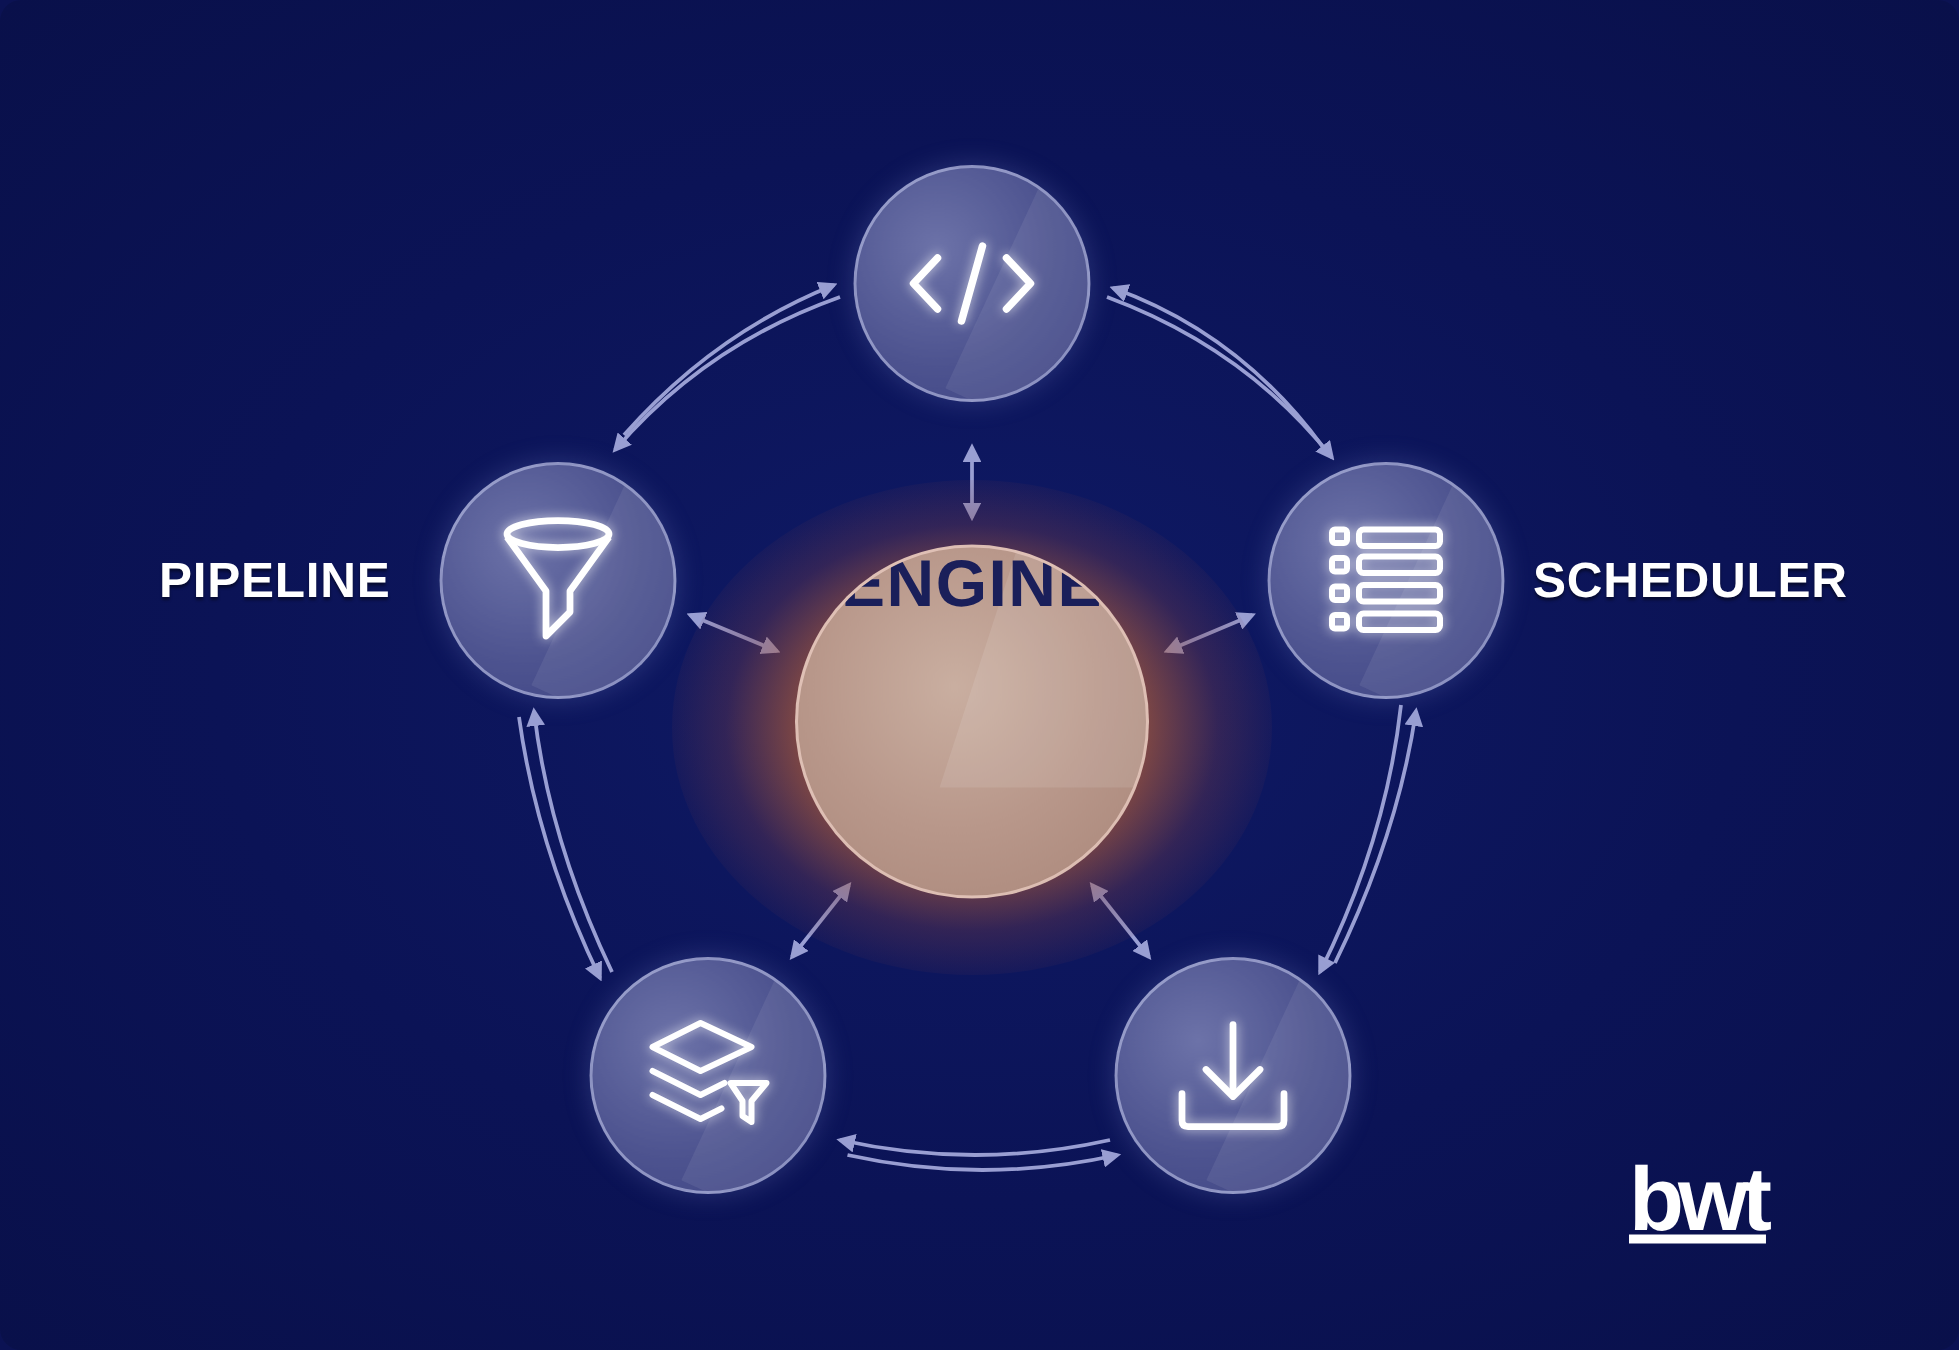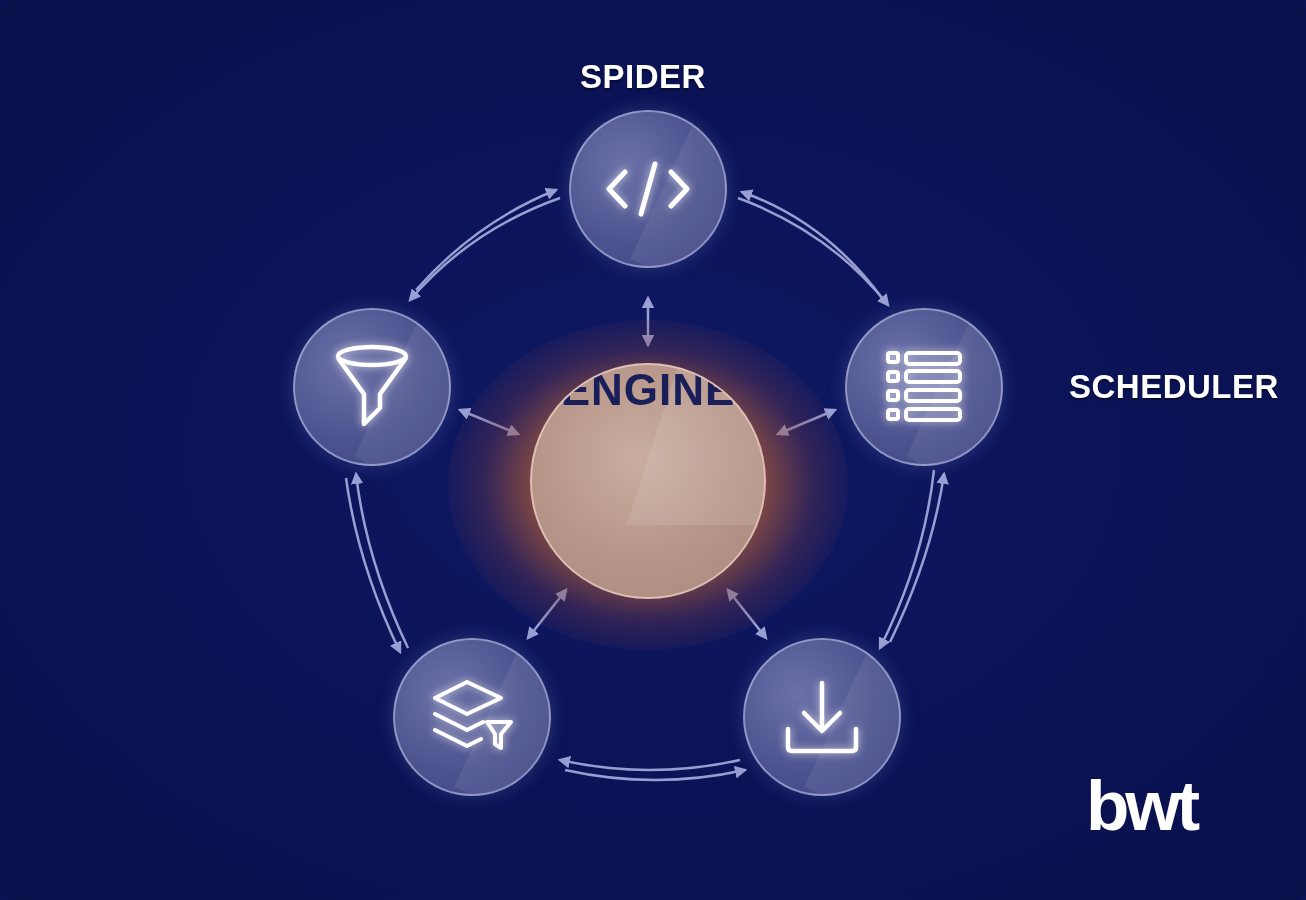--- a/index.html
+++ b/index.html
@@ -15,21 +15,21 @@
   .engine::after{content:"";position:absolute;right:-20px;top:-10px;width:130px;height:170px;background:rgba(255,255,255,0.10);transform:skewX(-18deg);}
   .engine-label{position:relative;z-index:1;font-weight:bold;font-size:44px;color:#1a1f5a;letter-spacing:1px;}
   .node{position:absolute;width:158px;height:158px;border-radius:50%;box-sizing:border-box;
     border:2px solid rgba(200,205,240,0.55);
     background:radial-gradient(circle at 35% 35%, #6c72a8 0%, #4d538f 55%, #3c4282 100%);
     box-shadow:0 0 18px rgba(140,150,220,0.25);overflow:hidden;display:flex;align-items:center;justify-content:center;}
   .node::after{content:"";position:absolute;right:-10px;top:-10px;width:70px;height:180px;background:rgba(255,255,255,0.07);transform:rotate(25deg);}
   .node svg{position:relative;z-index:1;filter:drop-shadow(0 0 4px rgba(255,255,255,0.7));}
   .label{position:absolute;color:#ffffff;font-weight:bold;font-size:33px;letter-spacing:0.5px;
     text-shadow:0 2px 2px rgba(0,0,0,0.45);white-space:nowrap;}
-  .logo{position:absolute;left:1086px;top:770px;color:#fff;font-size:71px;font-weight:bold;letter-spacing:-4px;line-height:1;}
+  .logo{position:absolute;left:1086px;top:770px;color:#fff;font-size:60px;font-weight:bold;letter-spacing:-4px;line-height:1;text-decoration:underline;}
 </style>
 </head>
 <body>
 
 <div class="frame">
 
   <svg class="lines" width="1306" height="900">
     <defs>
       <marker id="ah" viewBox="0 0 10 10" refX="8" refY="5" markerWidth="5" markerHeight="5" orient="auto-start-reverse">
         <path d="M0,0 L10,5 L0,10 z" fill="#a9aee0"></path>
@@ -58,21 +58,20 @@
       <path d="M528,638 L566,590" marker-start="url(#ah)" marker-end="url(#ah)"></path>
       <path d="M766,638 L728,590" marker-start="url(#ah)" marker-end="url(#ah)"></path>
     </g>
   </svg>
 
   <div class="glow"></div>
   <div class="engine">
     <span class="engine-label">ENGINE</span>
   </div>
 
-  <div class="label" style="left:580px;top:58px;">SPIDER</div>
   <div class="node" style="left:569px;top:110px;">
     <svg width="90" height="70" viewBox="0 0 90 70">
       <g stroke="#fff" stroke-width="5" fill="none" stroke-linecap="round" stroke-linejoin="round">
         <path d="M22,18 L6,35 L22,52"></path>
         <path d="M68,18 L84,35 L68,52"></path>
         <path d="M52,10 L38,60"></path>
       </g>
     </svg>
   </div>
 
@@ -83,21 +82,21 @@
           <rect x="22" y="6" width="54" height="11" rx="3"></rect>
         <rect x="4" y="25" width="10" height="9" rx="2"></rect>
           <rect x="22" y="24" width="54" height="11" rx="3"></rect>
         <rect x="4" y="44" width="10" height="9" rx="2"></rect>
           <rect x="22" y="43" width="54" height="11" rx="3"></rect>
         <rect x="4" y="63" width="10" height="9" rx="2"></rect>
           <rect x="22" y="62" width="54" height="11" rx="3"></rect>
       </g>
     </svg>
   </div>
-  <div class="label" style="left:1022px;top:368px;margin-left:47px;">SCHEDULER</div>
+  <div class="label" style="left:1022px;top:368px;">SCHEDULER</div>
 
   <div class="node" style="left:743px;top:638px;">
     <svg width="80" height="80" viewBox="0 0 80 80">
       <g stroke="#fff" stroke-width="4.5" fill="none" stroke-linecap="round" stroke-linejoin="round">
         <path d="M40,6 L40,52"></path>
         <path d="M22,36 L40,54 L58,36"></path>
         <path d="M6,52 L6,70 Q6,74 10,74 L70,74 Q74,74 74,70 L74,52"></path>
       </g>
     </svg>
   </div>
@@ -106,20 +105,21 @@
     <svg width="86" height="86" viewBox="0 0 86 86">
       <g stroke="#fff" stroke-width="4" fill="none" stroke-linejoin="round" stroke-linecap="round">
         <path d="M6,24 L38,8 L72,24 L38,40 Z"></path>
         <path d="M6,40 L38,56 L54,48"></path>
         <path d="M6,56 L38,72 L52,65"></path>
         <path d="M58,48 L82,48 L72,60 L72,74 L66,70 L66,60 Z"></path>
       </g>
     </svg>
   </div>
 
+  <div class="label" style="left:106px;top:368px;">PIPELINE</div>
   <div class="node" style="left:293px;top:308px;">
     <svg width="80" height="90" viewBox="0 0 80 90">
       <g stroke="#fff" stroke-width="4.5" fill="none" stroke-linejoin="round">
         <ellipse cx="40" cy="14" rx="34" ry="9"></ellipse>
         <path d="M6,16 L32,52 L32,82 L48,66 L48,52 L74,16"></path>
       </g>
     </svg>
   </div>
 
   <div class="logo">bwt</div>

